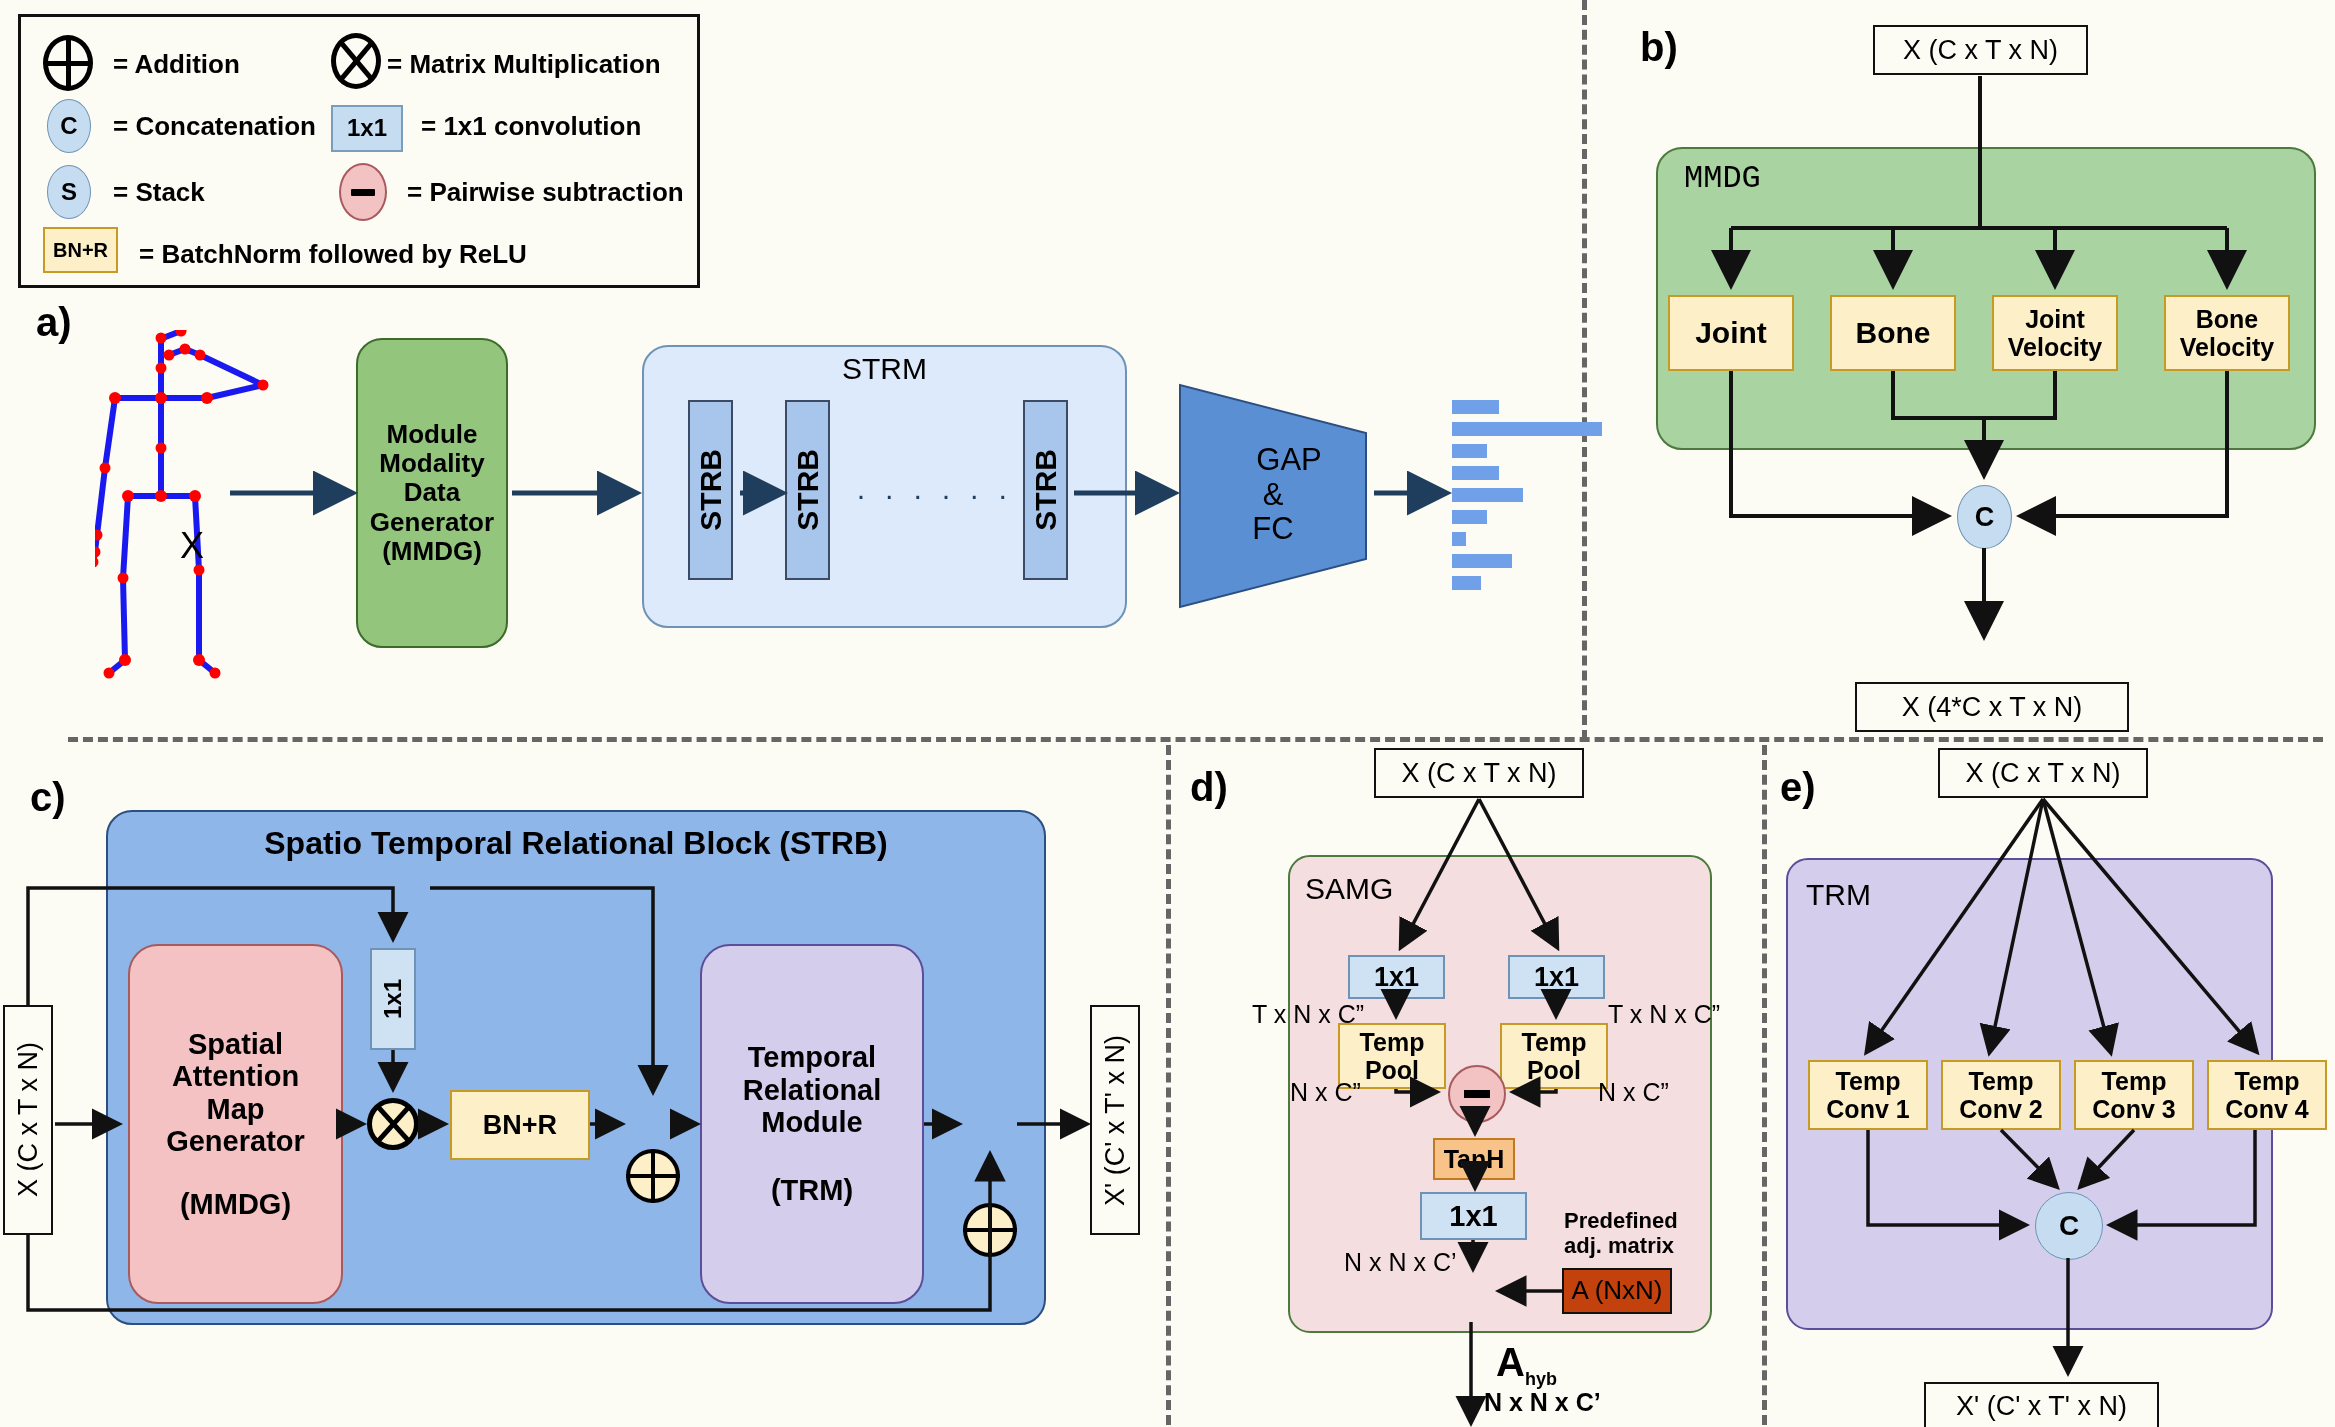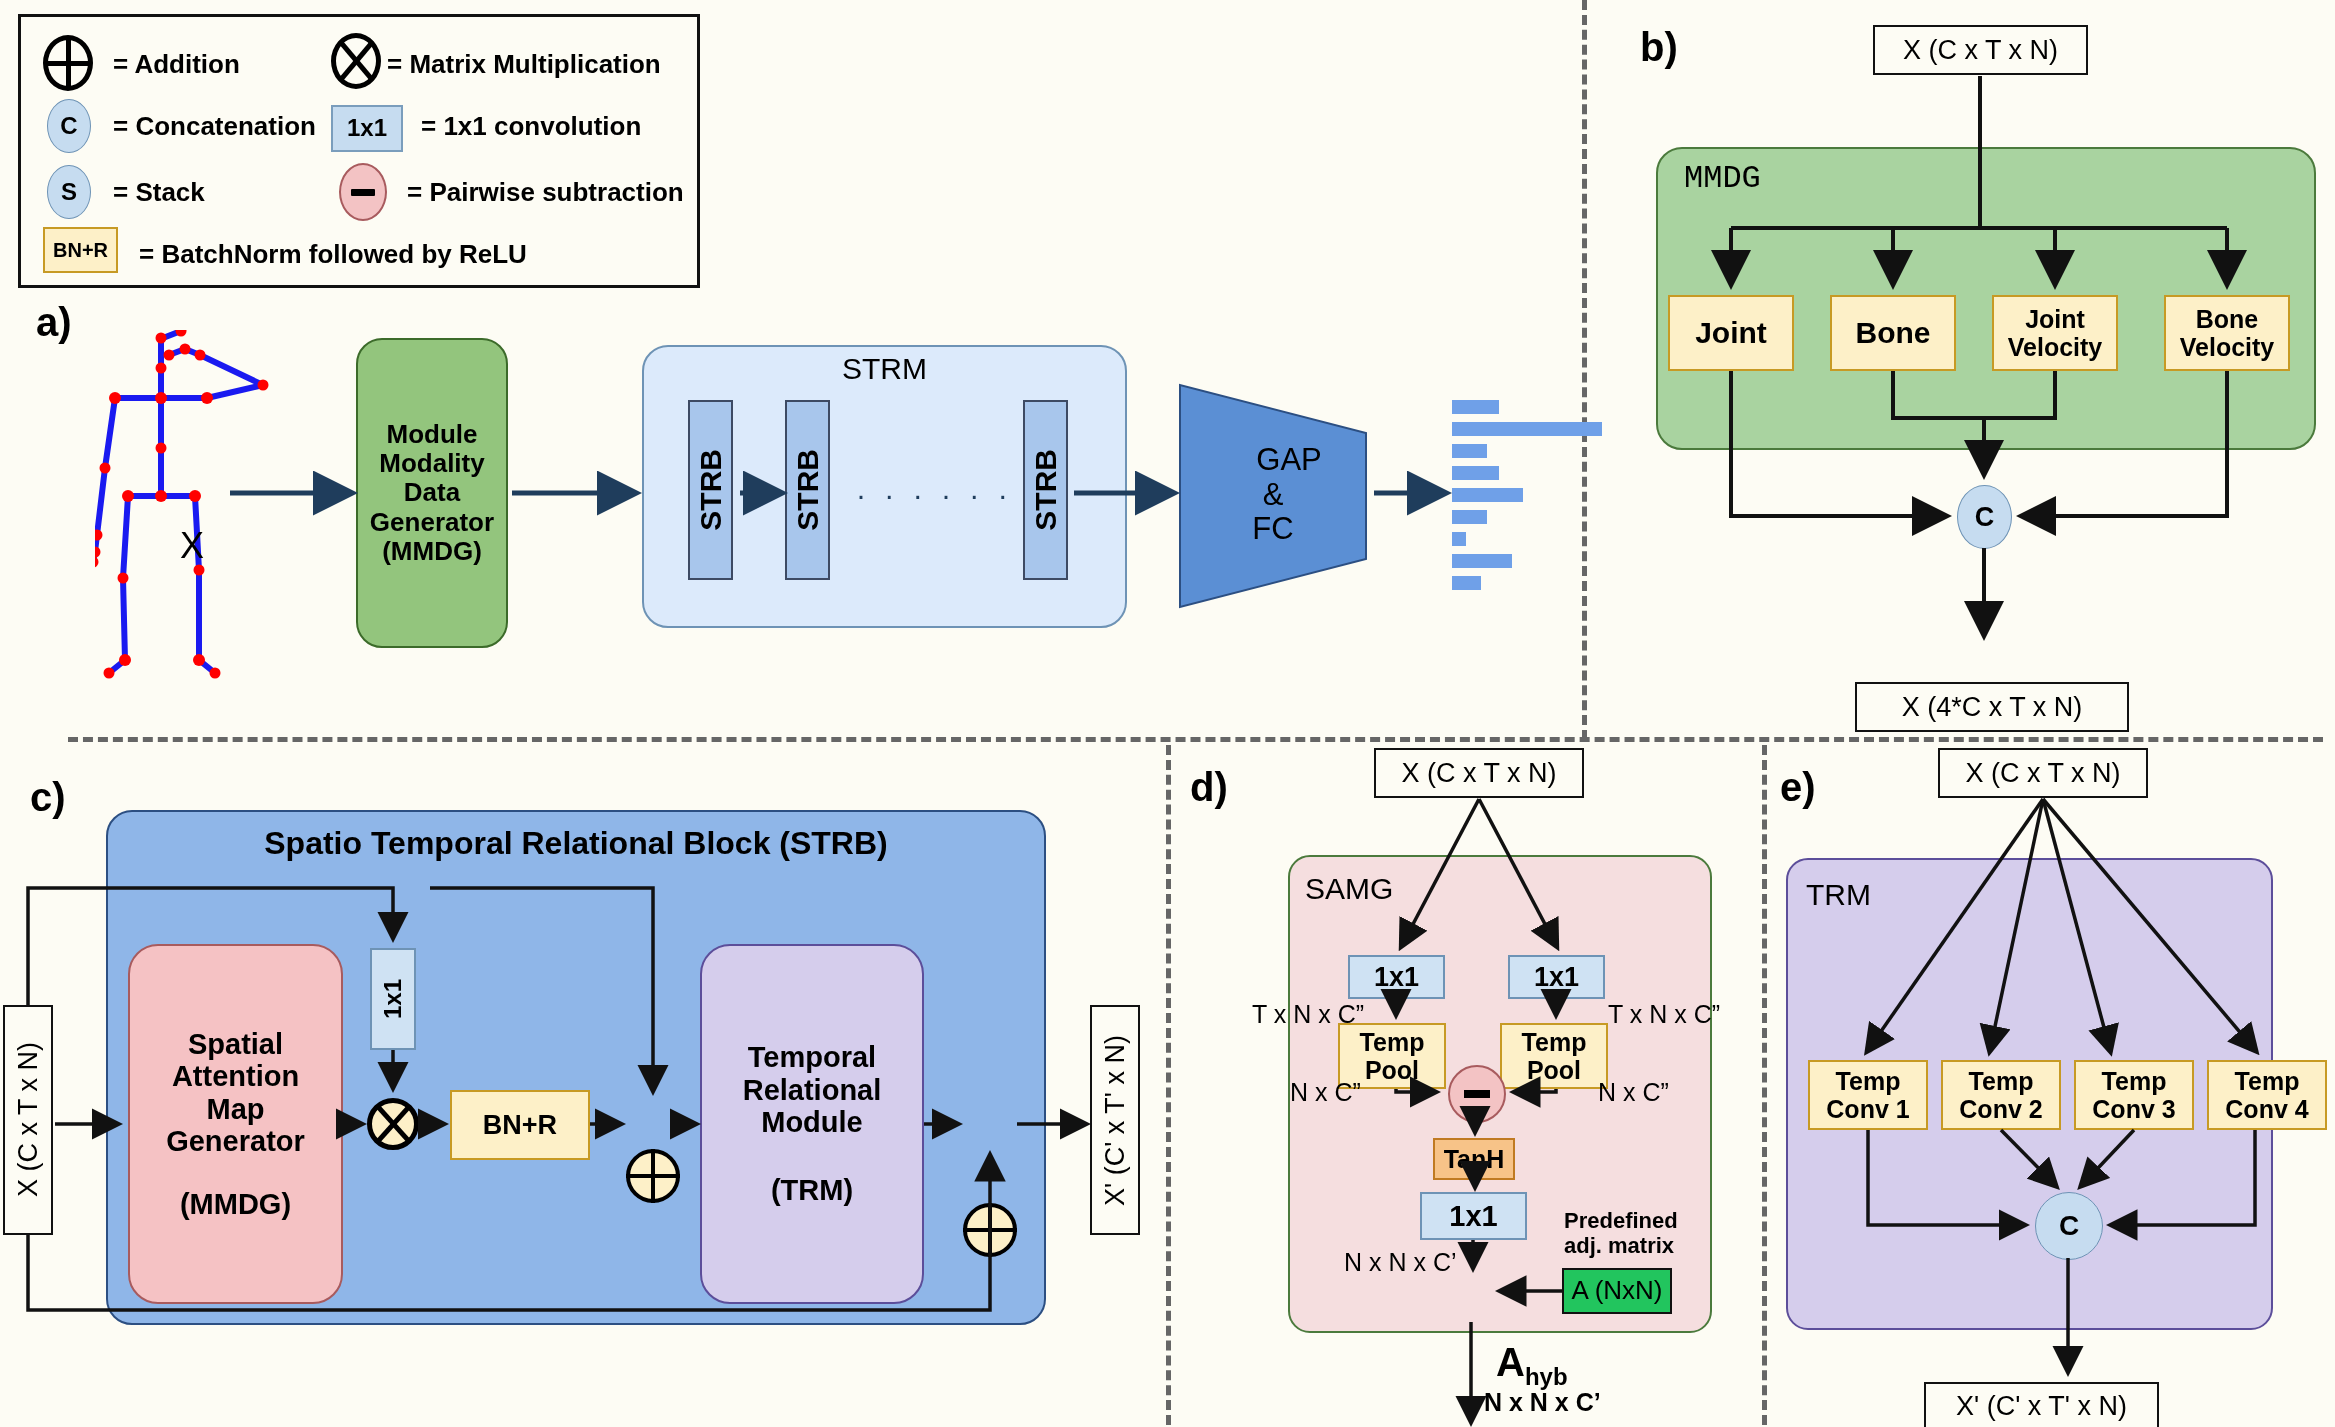--- a/index.html
+++ b/index.html
@@ -25,21 +25,21 @@
   .oval-pink .bar{width:24px;height:7px;background:#000;border-radius:1px;}
   .chip-conv{background:#c6dcf0;border:2px solid #7a9dbc;font-size:24px;font-weight:700;padding:8px 14px;}
   .chip-bnr{background:#fdf0c8;border:2px solid #c79a24;font-size:20px;font-weight:700;padding:10px 8px;}
 
   
   .dash-h{border-top:5px dashed #666;}
   .dash-v{border-left:5px dashed #666;}
 
   
   .rbox{border:2px solid #3d4a63;border-radius:26px;box-sizing:border-box;}
-  .sbox{border:2px solid #111;box-sizing:border-box;background:#22c55e;}
+  .sbox{border:2px solid #111;box-sizing:border-box;background:#c2410c;}
   .label-box{border:2px solid #111;background:#fdfcf4;box-sizing:border-box;font-size:27px;white-space:nowrap;}
   .yellowbox{background:#fdf0c8;border:2px solid #c79a24;box-sizing:border-box;font-weight:600;}
   .bluebox{background:#cfe2f3;border:2px solid #6e93b5;box-sizing:border-box;font-weight:700;}
   .orangebox{background:#f7c388;border:2px solid #c07a22;box-sizing:border-box;font-weight:600;}
   .circ-c{border-radius:50%;background:#c6dcf0;border:1.5px solid #6e93b5;font-weight:600;}
   .circ-plus{border-radius:50%;border:4px solid #000;background:#fdf0c8;position:relative;box-sizing:border-box;}
   .circ-plus:before{content:"";position:absolute;left:50%;top:-4px;width:4px;height:calc(100% + 8px);margin-left:-2px;background:#000;}
   .circ-plus:after{content:"";position:absolute;top:50%;left:-4px;height:4px;width:calc(100% + 8px);margin-top:-2px;background:#000;}
   .circ-x{border-radius:50%;border:5px solid #000;background:#fdf0c8;position:relative;box-sizing:border-box;}
   .circ-x:before,.circ-x:after{content:"";position:absolute;left:50%;top:-2px;width:5px;height:calc(100% + 4px);margin-left:-2.5px;background:#000;}
@@ -304,21 +304,21 @@
 </div>
 <div class="abs ann" style="left:1344px;top:1248px;">N x N x C’</div>
 
 <div class="abs small" style="left:1564px;top:1208px;font-weight:600;">Predefined</div>
 <div class="abs small" style="left:1564px;top:1233px;font-weight:600;">adj. matrix</div>
 <div class="abs sbox ctr" style="left:1562px;top:1268px;width:110px;height:46px;font-size:26px;">
   <span>A (NxN)</span>
 </div>
 
 <div class="abs" style="left:1496px;top:1340px;font-size:40px;font-weight:700;">
-  <span>A</span><span style="font-size:24px;vertical-align:sub;">hyb</span>
+  <span>A</span><span style="font-size:18px;vertical-align:sub;">hyb</span>
 </div>
 <div class="abs ann" style="left:1484px;top:1388px;font-weight:600;">N x N x C’</div>
 
 <div class="abs" style="left:1780px;top:765px;font-size:40px;font-weight:700;">e)</div>
 <div class="abs label-box ctr" style="left:1938px;top:748px;width:210px;height:50px;">
   <span>X (C x T x N)</span>
 </div>
 <div class="abs rbox" style="left:1786px;top:858px;width:487px;height:472px;background:#d5cdec;border-color:#5c4e9a;border-radius:22px;"></div>
 <div class="abs" style="left:1806px;top:878px;font-size:30px;">TRM</div>
 

